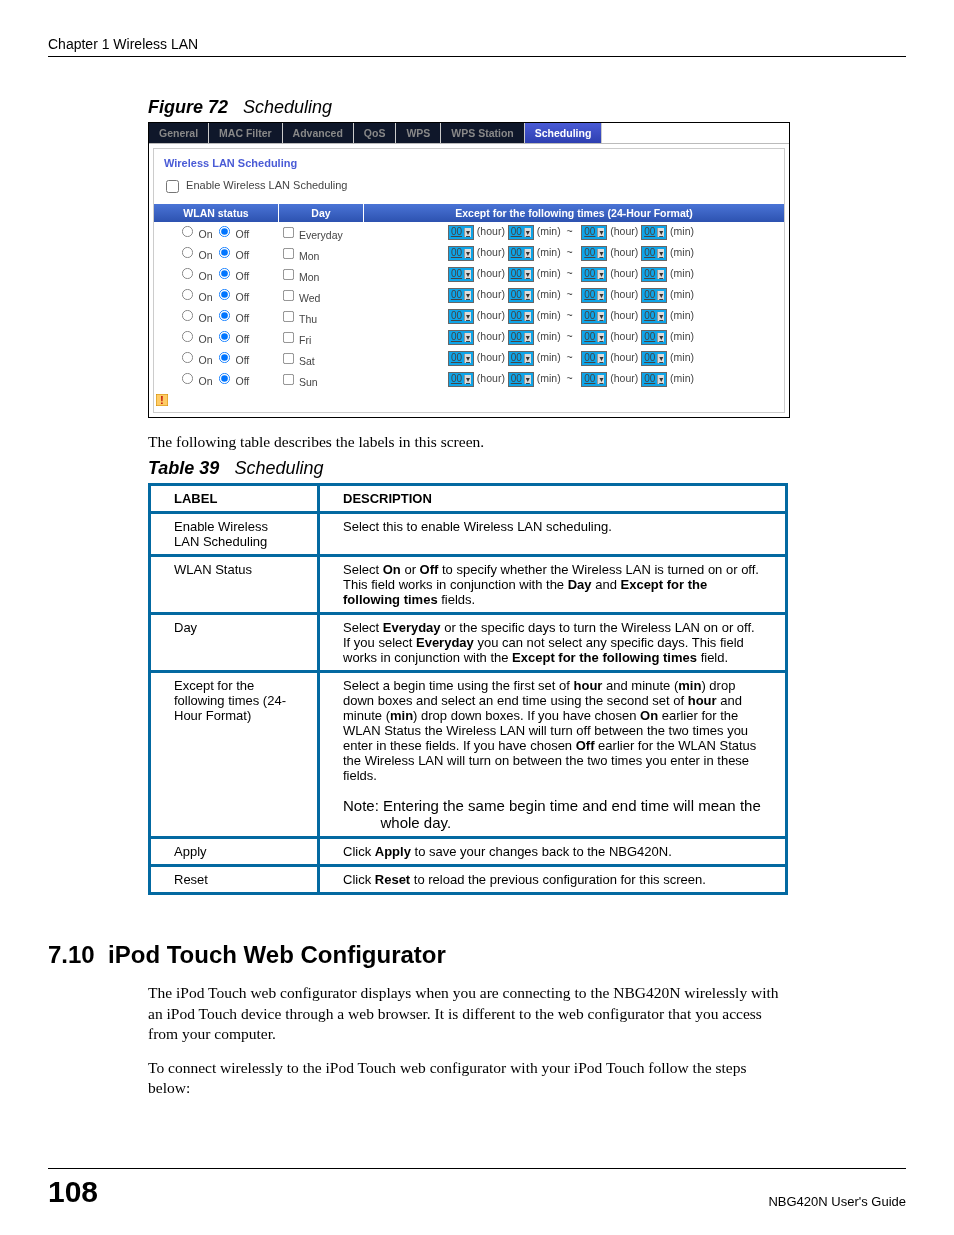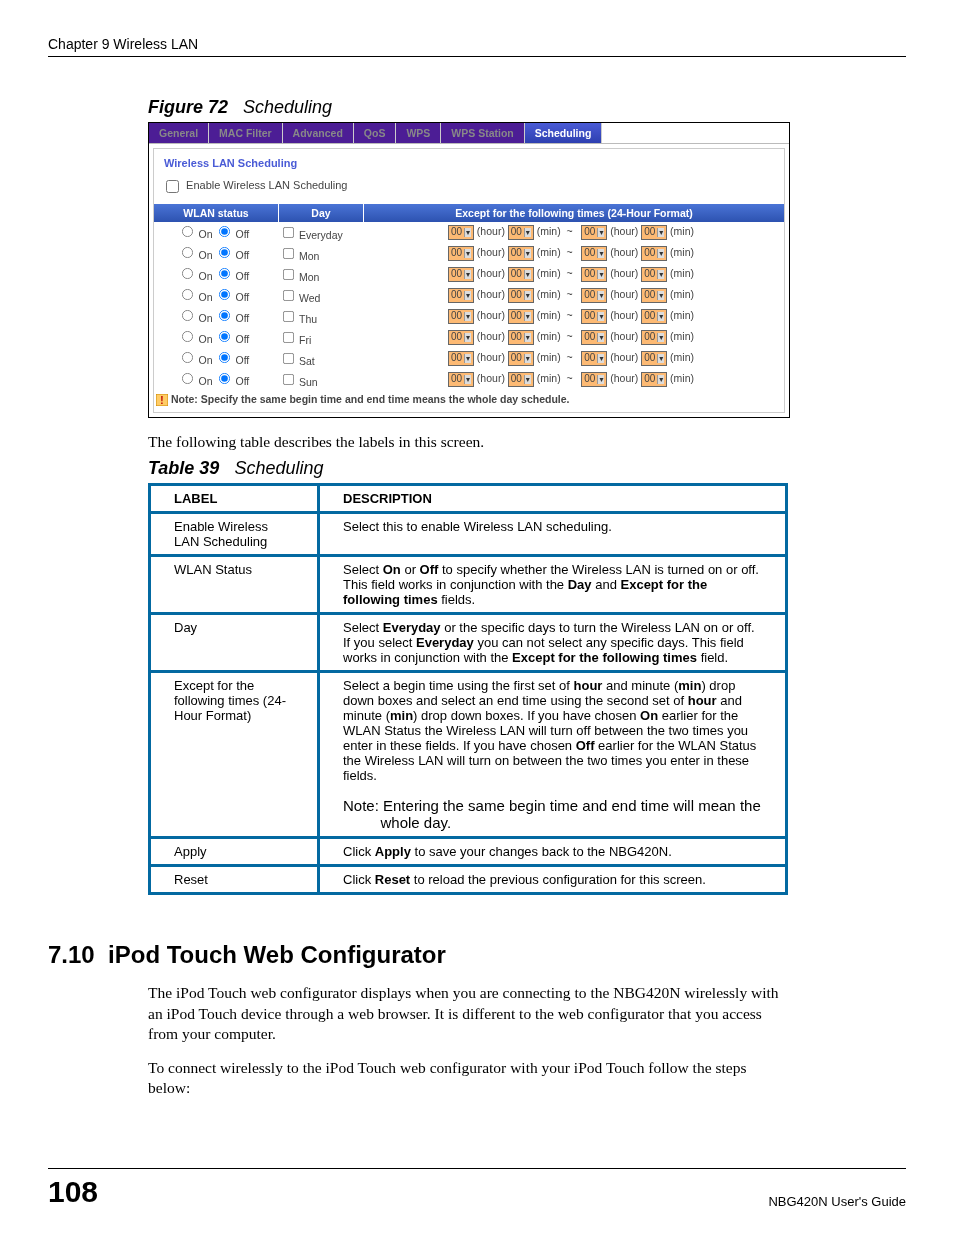--- a/index.html
+++ b/index.html
@@ -37,21 +37,21 @@
     font-size:11px;
     color:#444;
   }
   .tabbar { display:flex; border-bottom:1px solid #bbb;}
   .tab {
     padding:4px 10px;
     border-right:1px solid #ccc;
     color:#888;
     font-weight:bold;
     font-size:10.5px;
-    background:#4c1d95;
+    background:#0f172a;
   }
   .tab.active {
     background:linear-gradient(#4a5bd6,#2d3fb0);
     color:#fff;
   }
   .section-title {
     color:#4a5bd6;
     font-weight:bold;
     padding:8px 10px 4px;
     font-size:11px;
@@ -76,26 +76,27 @@
   .sched-head .h3 { flex:1;      text-align:center; background:linear-gradient(#4a74d6,#2d52b0); padding:3px 2px;}
   .sched-row { display:flex; align-items:center; padding:1px 0; font-size:10.5px;}
   .sched-row .c1 { width:120px; text-align:center;}
   .sched-row .c2 { width:80px; padding-left:4px;}
   .sched-row .c3 { flex:1; text-align:center;}
   .c1 input[type=radio]{ margin:0 2px; transform:scale(.85);}
   .c2 input[type=checkbox]{ margin-right:4px; transform:scale(.85);}
   .mini-select {
     display:inline-block;
     border:1px solid #666;
-    background:#fdba74;
+    background:#0ea5e9;
     font-size:10px;
     padding:0 1px;
     line-height:12px;
     min-width:22px;
     position:relative;
+    text-decoration:underline;
   }
   .mini-select::after{
     content:"▾";
     font-size:8px;
     color:#333;
     background:#dcdcdc;
     margin-left:2px;
     padding:0 1px;
     border-left:1px solid #999;
   }
@@ -165,21 +166,21 @@
     justify-content:space-between;
     align-items:flex-end;
     font-family: Arial, sans-serif;
   }
   .pagenum { font-size:30px; font-weight:bold;}
   .guide   { font-size:13px;}
 </style>
 </head>
 <body>
 
-<div class="chapter-header">Chapter 9 Wireless LAN</div>
+<div class="chapter-header">Chapter 1 Wireless LAN</div>
 
 <div class="fig-caption">
   <b>Figure 72</b>&nbsp;&nbsp;
   <span>Scheduling</span>
 </div>
 
 <div class="ui-panel">
   <div class="tabbar" id="tabbar">
       <div class="tab">General</div>
       <div class="tab">MAC Filter</div>
@@ -241,21 +242,21 @@
           <div class="c2"><input type="checkbox" style=""><span>Sun</span></div>
           <div class="c3"><span class="mini-select">00</span> (hour) <span class="mini-select">00</span> (min) &nbsp;~&nbsp;&nbsp; <span class="mini-select">00</span> (hour) <span class="mini-select">00</span> (min)</div>
         </div>
       </div>
     <div class="note-row">
       <span class="warn-icon">
         <svg viewBox="0 0 12 12">
             <rect x="0" y="0" width="12" height="12" fill="#ffcc66" stroke="#cc8800"></rect>
             <text x="6" y="10" text-anchor="middle" font-size="10" fill="#b00">!</text>
           </svg>
-      </span><span>Note: Specify the same begin time and end time means the whole day schedule.</span>
+      </span>
     </div>
   </div>
 </div>
 
 <div class="bodytext">The following table describes the labels in this screen.</div>
 
 <div class="tbl-caption">
   <b>Table 39</b>&nbsp;&nbsp;
   <span>Scheduling</span>
 </div>

